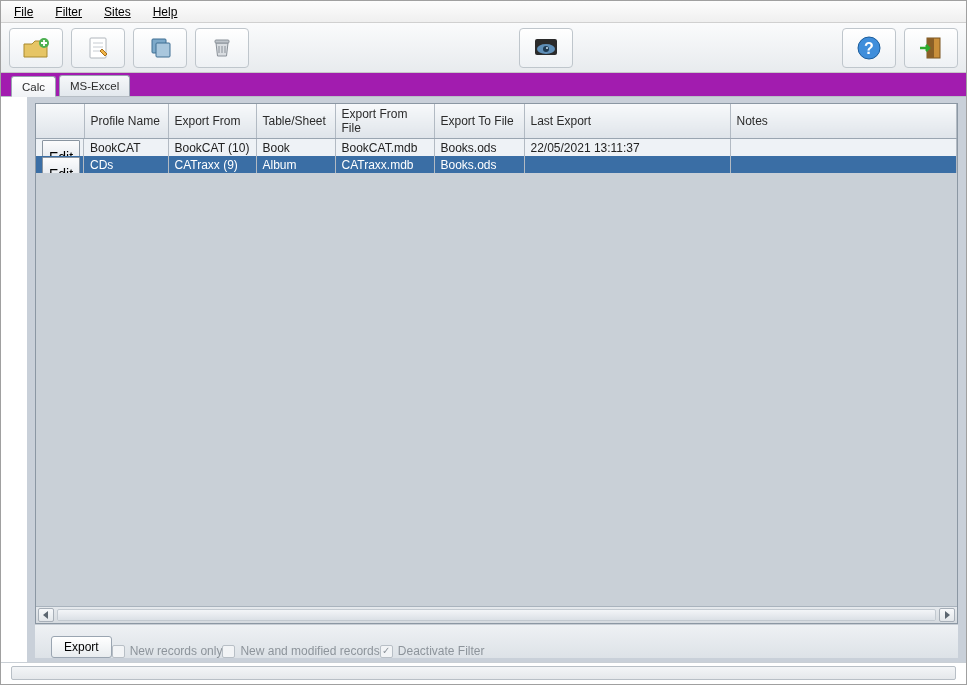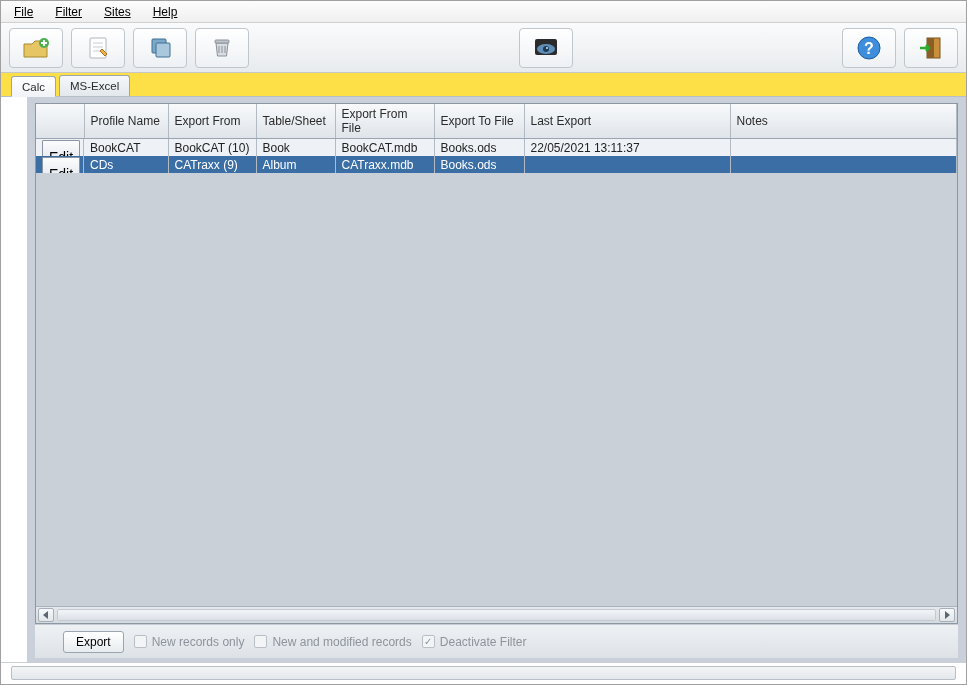--- a/index.html
+++ b/index.html
@@ -18,42 +18,42 @@
   .menubar { height: 22px; display: flex; align-items: center; gap: 16px; padding: 0 10px; background: linear-gradient(#fdfdfd,#efefef); border-bottom: 1px solid #d0d0d0; }
   .menubar .menu-item { padding: 2px 3px; cursor: default; }
   .menubar .menu-item .ul { text-decoration: underline; }
 
   
   .toolbar { height: 50px; display: flex; align-items: center; padding: 4px 8px; gap: 8px; background: linear-gradient(#fafbfc,#e8ebee); border-bottom: 1px solid #c7c7c7; }
   .tbtn { width: 54px; height: 40px; border: 1px solid #bfc6cc; border-radius: 4px; background: linear-gradient(#ffffff,#eef1f4); display:flex; align-items:center; justify-content:center; }
   .toolbar .flex-spacer { flex: 1; }
 
   
-  .tabsbar { height: 24px; display:flex; align-items:flex-end; padding: 0 10px; background:#fde047; border-bottom:1px solid #b7bec5; }
+  .tabsbar { height: 24px; display:flex; align-items:flex-end; padding: 0 10px; background:#a21caf; border-bottom:1px solid #b7bec5; }
   .tab { height: 21px; padding: 0 10px; border:1px solid #9aa5b1; border-bottom: none; border-radius: 3px 3px 0 0; background: linear-gradient(#f6f8fa,#e3e8ed); margin-right:3px; font-size:11.5px; display:flex; align-items:center; color:#2c2c2c; }
   .tab.active { background: linear-gradient(#ffffff,#f1f3f6); position:relative; top:1px; border-bottom:1px solid #f1f3f6; }
 
   
   .main { flex:1; display:flex; flex-direction:column; background:#c9d0d9; padding: 6px 8px 4px 8px; margin-left: 26px; }
   .grid-wrap { flex:1; border:1px solid #8b97a3; background:#c9d0d7; display:flex; flex-direction:column; overflow:hidden; }
   .grid-body { flex:1; overflow:hidden; }
   table.grid { width:100%; border-collapse: collapse; table-layout: fixed; }
   .grid th { background: linear-gradient(#f7f9fb,#dfe4ea); border-right:1px solid #b2bac3; border-bottom:1px solid #9aa5b1; font-weight:400; text-align:left; padding:3px 6px; font-size:12px; color:#2b2b2b; height:20px;}
   .grid td { border-right:1px solid #b2bac3; padding:1px 6px; height:17px; font-size:12px; overflow:hidden; text-overflow:ellipsis; white-space:nowrap;}
   .row-norm td { background:#eef2f6; color:#222; }
   .row-sel td { background:#3a6ea5; color:#fff; }
   .edit-cell { display:flex; }
   .edit-btn { font-size:14px; padding:9px 6px; height:15px; line-height:14px; border:1px solid #8a95a1; border-radius:1px; background:linear-gradient(#fcfcfd,#e6eaef); margin:0 auto 0 0; }
   .hscroll { height:17px; background: linear-gradient(#e5e9ed,#d5dadf); border-top:1px solid #a9b3bd; display:flex; align-items:center; padding:0 2px; }
   .hscroll .arrow { width:16px; height:14px; border:1px solid #a7afb8; background:linear-gradient(#f7f9fb,#e2e6ea); border-radius:2px; display:flex; align-items:center; justify-content:center; }
   .hscroll .track { flex:1; margin:0 3px; height:12px; background:#e9edf1; border:1px solid #c2c9d0; border-radius:2px; position:relative; }
   .hscroll .thumb { position:absolute; left:0; top:0; bottom:0; width:100%; background:linear-gradient(#f3f5f8,#dbe0e6); border-radius:2px; }
 
   
-  .bottombar { height:34px; display:flex; align-items:center; gap:10px; padding:0 28px; background:linear-gradient(#eef1f4,#dde2e7); border-top:1px solid #c7cdd4; }
+  .bottombar { height:34px; display:flex; align-items:flex-end; padding:0 16px; background:linear-gradient(#eef1f4,#dde2e7); border-top:1px solid #c7cdd4; }
   .btn { padding:3px 12px; border:1px solid #9aa5b1; border-radius:3px; background:linear-gradient(#ffffff,#e8ecef); font-size:12px; }
   .chk { display:flex; align-items:center; gap:5px; color:#8d949b; }
   .chk .box { width:13px; height:13px; border:1px solid #b8bfc6; background:#f2f4f6; border-radius:2px; display:flex; align-items:center; justify-content:center; }
   .chk.checked .box::after { content:"✓"; font-size:10px; color:#8d949b; line-height:1; }
   .statusbar { height:22px; border-top:1px solid #c9cfd5; padding:3px 10px; }
   .status-track { height:14px; border:1px solid #b8bfc6; border-radius:2px; background:linear-gradient(#f3f5f7,#e5e8eb); }
 
   
   .c-btn { width:48px; }
   .c-pn { width:84px; }

